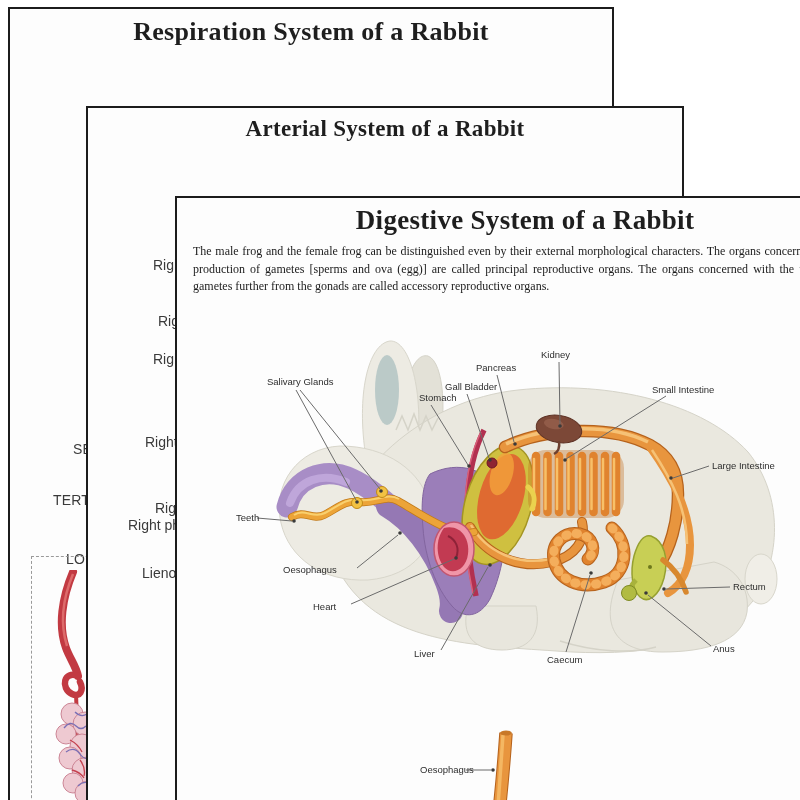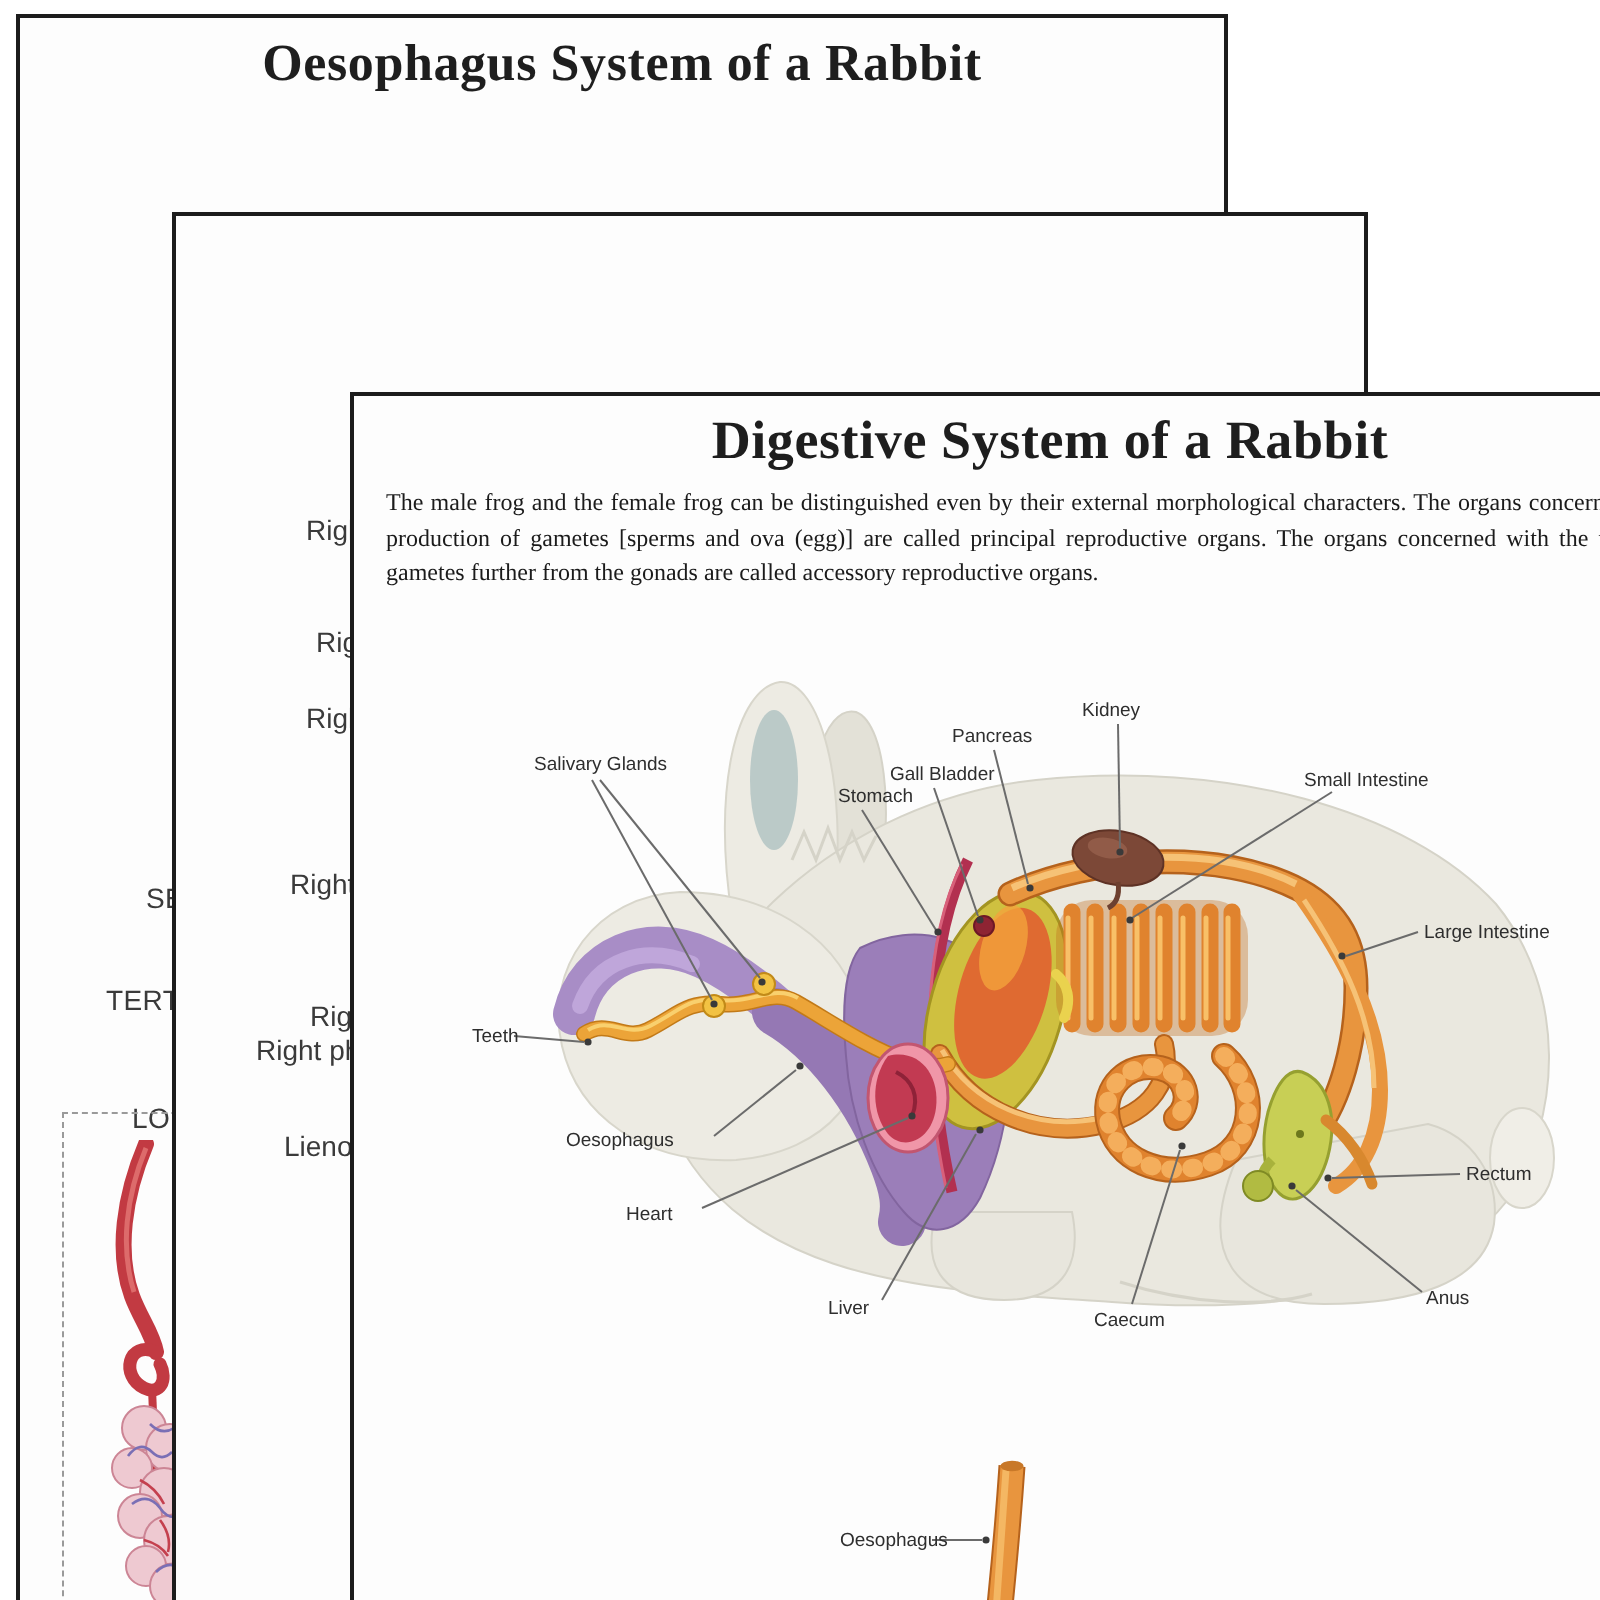--- a/index.html
+++ b/index.html
@@ -40,21 +40,21 @@
   svg text{
     font-family:"Liberation Sans",sans-serif;font-size:9.5px;fill:#2e2e2e;
   }
   .leader{stroke:#6b6b6b;stroke-width:1;fill:none;}
   .dot{fill:#3a3a3a;}
 </style>
 </head>
 <body>
 
 <div class="page page-back">
-  <h1 class="page-title t-back">Oesophagus System of a Rabbit</h1>
+  <h1 class="page-title t-back">Respiration System of a Rabbit</h1>
 
   <div class="frag frag-caps" style="left:63px;top:392px;">SE</div>
   <div class="frag frag-caps" style="left:43px;top:443px;">TERTIAR</div>
   <div class="frag frag-caps" style="left:56px;top:502px;">LOB</div>
 
   <div class="dashed-box"></div>
 
   <svg class="alveoli-svg" viewBox="36 570 62 235">
     <g>
       <path d="M73,572 C62,598 58,626 66,648 C70,659 76,666 78,676" stroke="#c23a42" stroke-width="8" fill="none" stroke-linecap="round"></path>
@@ -76,20 +76,21 @@
       <path d="M75,712 q6,6 12,2" stroke="#7a6fb5" stroke-width="1.3" fill="none"></path>
       <path d="M78,786 q6,-6 12,-2" stroke="#7a6fb5" stroke-width="1.3" fill="none"></path>
       <path d="M70,740 q8,4 12,12" stroke="#c4404e" stroke-width="1.3" fill="none"></path>
       <path d="M80,760 q6,8 4,16" stroke="#c4404e" stroke-width="1.3" fill="none"></path>
       <path d="M72,770 q8,2 12,8" stroke="#c4404e" stroke-width="1.3" fill="none"></path>
     </g>
   </svg>
 </div>
 
 <div class="page page-mid">
+  <h1 class="page-title t-mid">Arterial System of a Rabbit</h1>
 
   <div class="frag" style="left:65px;top:109px;">Righ</div>
   <div class="frag" style="left:70px;top:165px;">Rig</div>
   <div class="frag" style="left:65px;top:203px;">Righ</div>
   <div class="frag" style="left:57px;top:286px;">Right lu</div>
   <div class="frag" style="left:67px;top:352px;">Right</div>
   <div class="frag" style="left:40px;top:369px;">Right phrenic</div>
   <div class="frag" style="left:54px;top:417px;">Lieno-ga</div>
   <div class="frag" style="left:70px;top:654px;">Right</div>
 </div>

